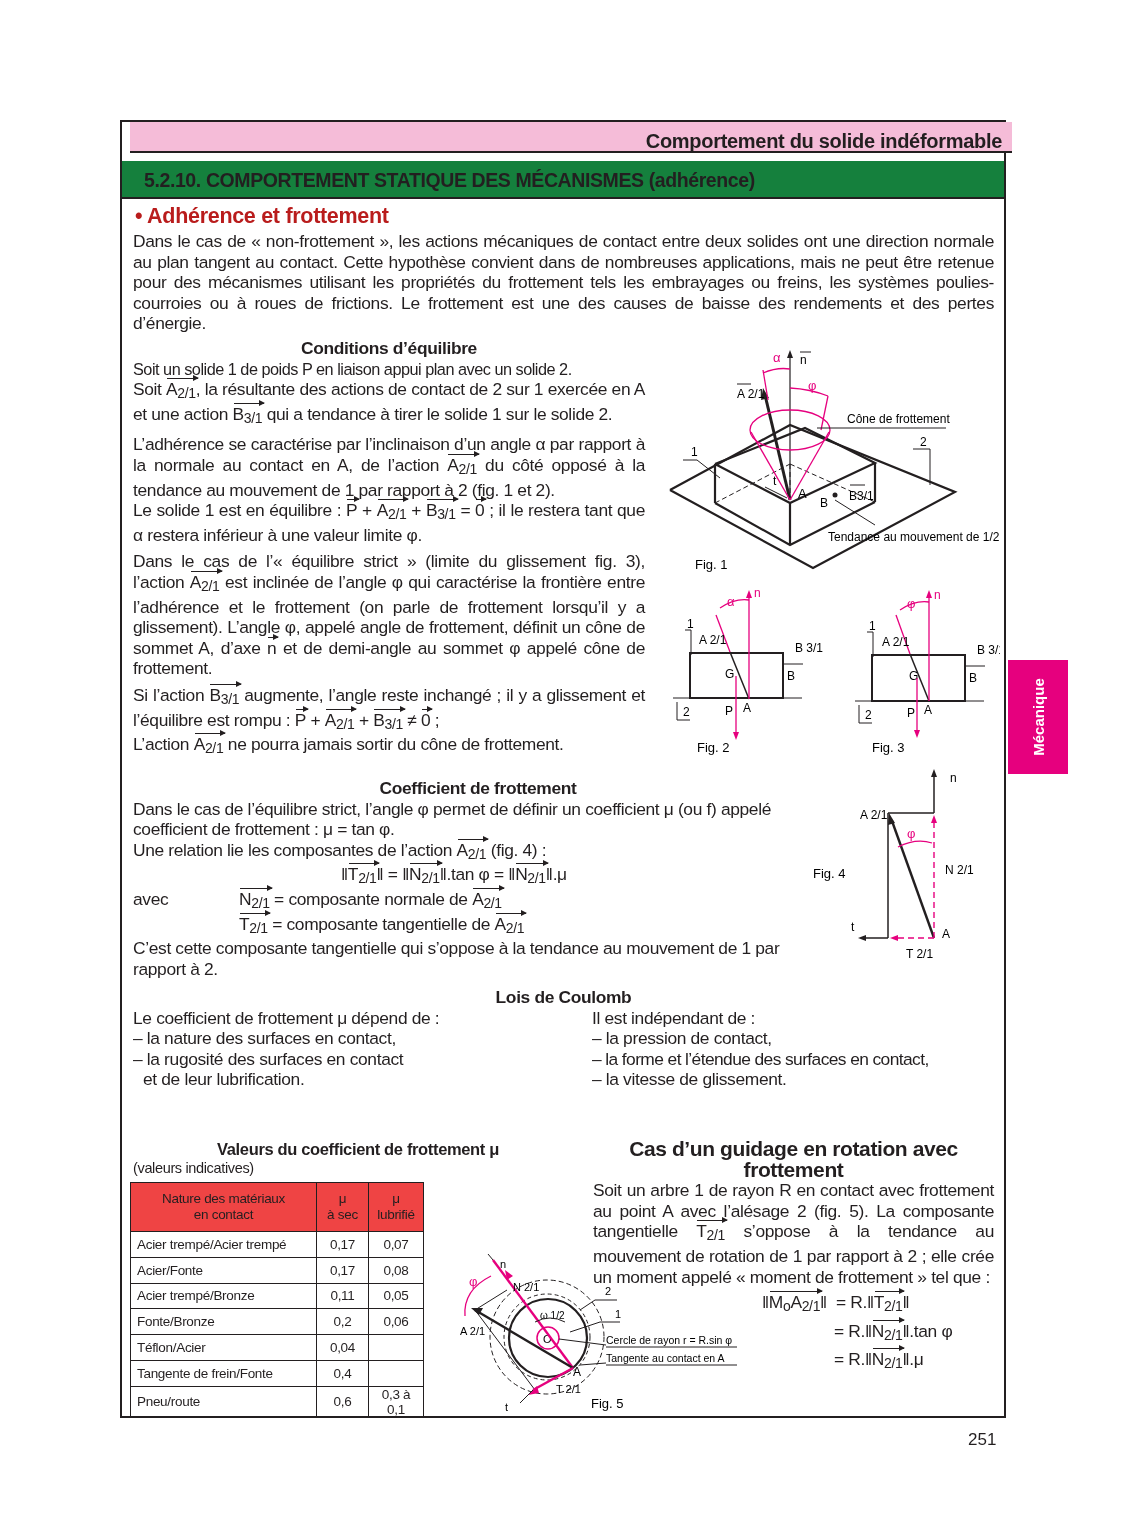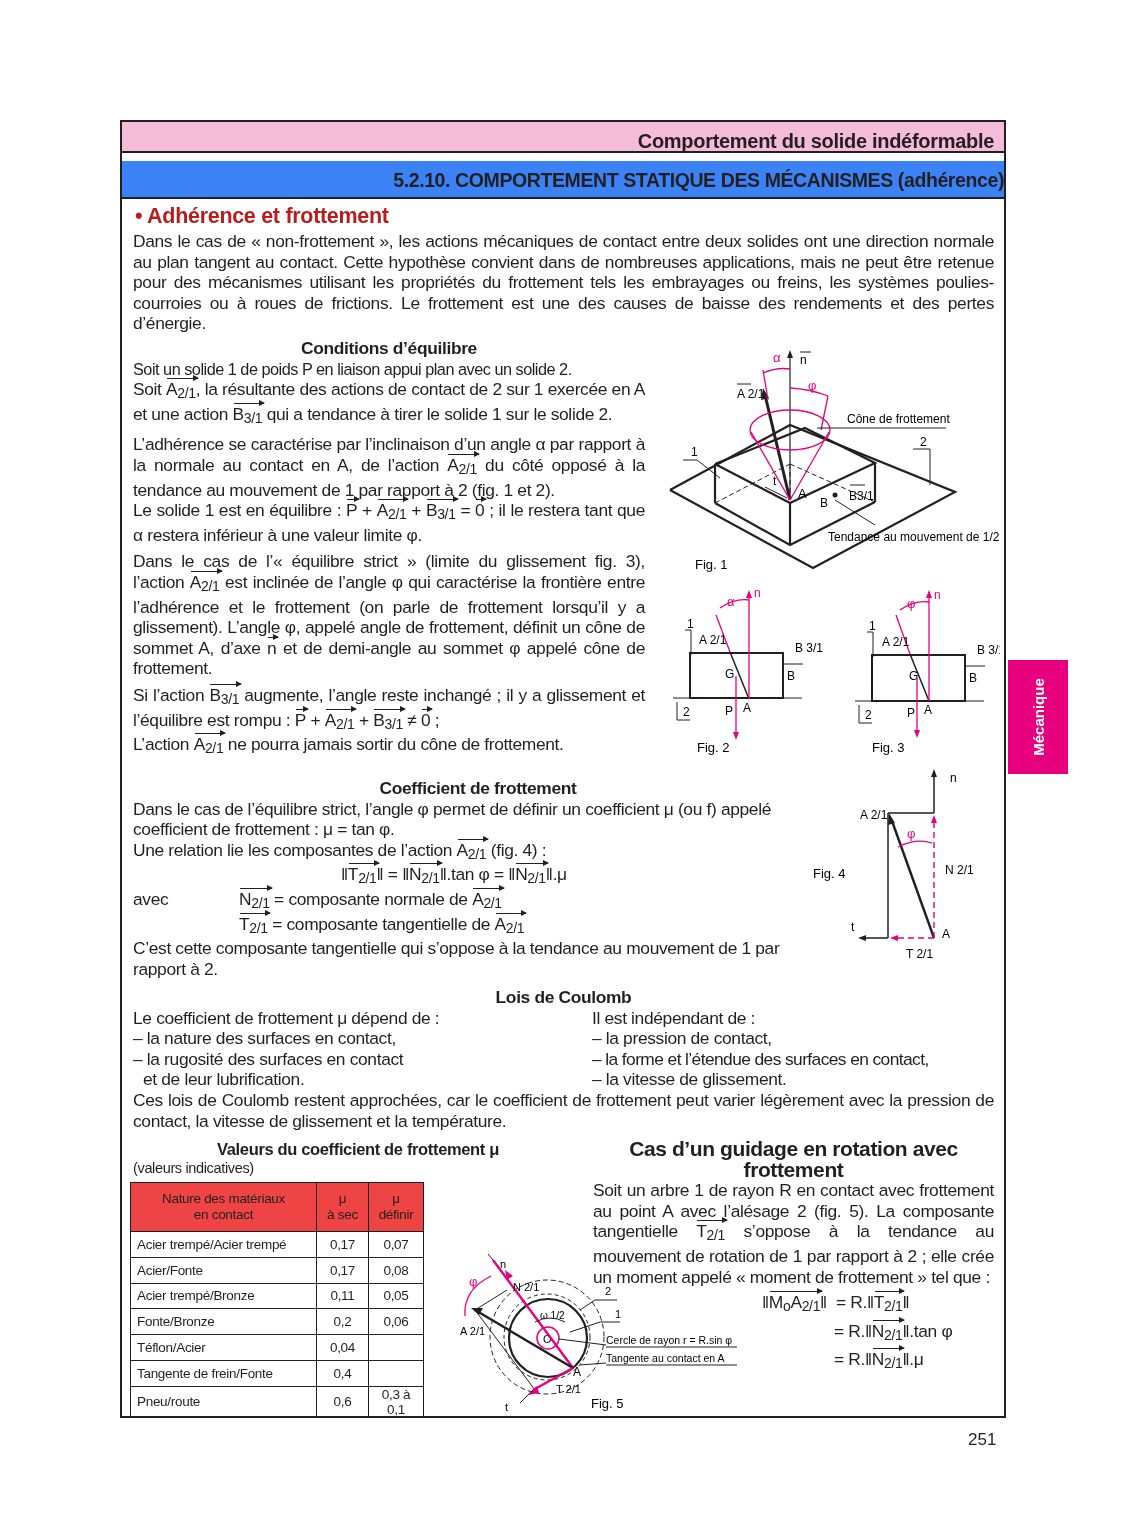--- a/index.html
+++ b/index.html
@@ -1,19 +1,19 @@
 <!DOCTYPE html>
 <html><head>
 <meta charset="utf-8">
 <style>
   html, body { margin:0; padding:0; background:#ffffff; }
   body { width:1125px; height:1539px; position:relative; font-family:"Liberation Sans", sans-serif; color:#231f20; }
   .frame { position:absolute; left:120px; top:120px; width:886px; height:1298px; border:2px solid #231f20; box-sizing:border-box; }
-  .hdr1 { position:absolute; left:0; top:0; width:100%; height:31px; background:#f5bcd8; border-bottom:2px solid #231f20; box-sizing:border-box; text-align:right; padding-right:10px; font-weight:bold; font-size:20px; line-height:38px; font-family:"Liberation Sans", sans-serif; letter-spacing:-0.3px; }
-  .hdr2 { position:absolute; left:0; top:39px; width:100%; height:38px; background:#3b82f6; border-bottom:2px solid #231f20; box-sizing:border-box; padding-left:11px; font-weight:bold; font-size:19.5px; line-height:38px; letter-spacing:-0.4px;text-align:right; }
+  .hdr1 { position:absolute; left:8px; top:0; width:100%; height:31px; background:#f5bcd8; border-bottom:2px solid #231f20; box-sizing:border-box; text-align:right; padding-right:10px; font-weight:bold; font-size:20px; line-height:38px; font-family:"Liberation Sans", sans-serif; letter-spacing:-0.3px; }
+  .hdr2 { position:absolute; left:0; top:39px; width:100%; height:38px; background:#15803d; border-bottom:2px solid #231f20; box-sizing:border-box; padding-left:22px; font-weight:bold; font-size:19.5px; line-height:38px; letter-spacing:-0.4px; }
   .hdr2 .paren { font-weight:bold; }
   .sec-title { position:absolute; left:13px; top:82px; font-weight:bold; color:#b91c1c; font-size:21.5px; letter-spacing:-0.3px; }
   .txt { position:absolute; font-size:17.4px; line-height:20.6px; letter-spacing:-0.35px; }
   .txt p { margin:0; }
   .just { text-align:justify; }
   .bold { font-weight:bold;text-align:center; }
   .sub { font-size:14px; vertical-align:-3px; }
   .vec { position:relative; display:inline-block; }
   .vec::before { content:""; position:absolute; left:1px; right:-2px; top:-1px; border-top:1.3px solid #231f20; }
   .vec::after { content:""; position:absolute; right:-3px; top:-4px; border-left:6px solid #231f20; border-top:3px solid transparent; border-bottom:3px solid transparent; }
@@ -203,33 +203,32 @@
       <p>– la rugosité des surfaces en contact</p>
       <p style="padding-left:10px;">   et de leur lubrification.</p>
     </div>
     <div>
       <p>Il est indépendant de :</p>
       <p>– la pression de contact,</p>
       <p style="letter-spacing:-0.6px;">– la forme et l’étendue des surfaces en contact,</p>
       <p>– la vitesse de glissement.</p>
     </div>
   </div>
-  <p class="just">Ces lois de Coulomb restent approchées, car le coefficient de frottement peut varier légèrement avec la pression de contact, la vitesse de glissement et la température.</p>
 </div>
 
 <div class="txt" style="left:133px; top:1139px; width:450px;">
   <p class="bold" style="font-size:16.5px;">Valeurs du coefficient de frottement μ</p>
   <p style="font-size:14.5px; line-height:17px;">(valeurs indicatives)</p>
 </div>
 <table class="coef">
   <thead>
     <tr>
       <th style="width:173px;"><span>Nature des matériaux</span><br><span>en contact</span></th>
       <th style="width:39px;"><span>μ</span><br><span>à sec</span></th>
-      <th style="width:42px;"><span>μ</span><br><span>définir</span></th>
+      <th style="width:42px;"><span>μ</span><br><span>lubrifié</span></th>
     </tr>
   </thead>
   <tbody id="coef-body">
       <tr>
         <td>Acier trempé/Acier trempé</td>
         <td class="num">0,17</td>
         <td class="num">0,07</td>
       </tr>
       <tr>
         <td>Acier/Fonte</td>

